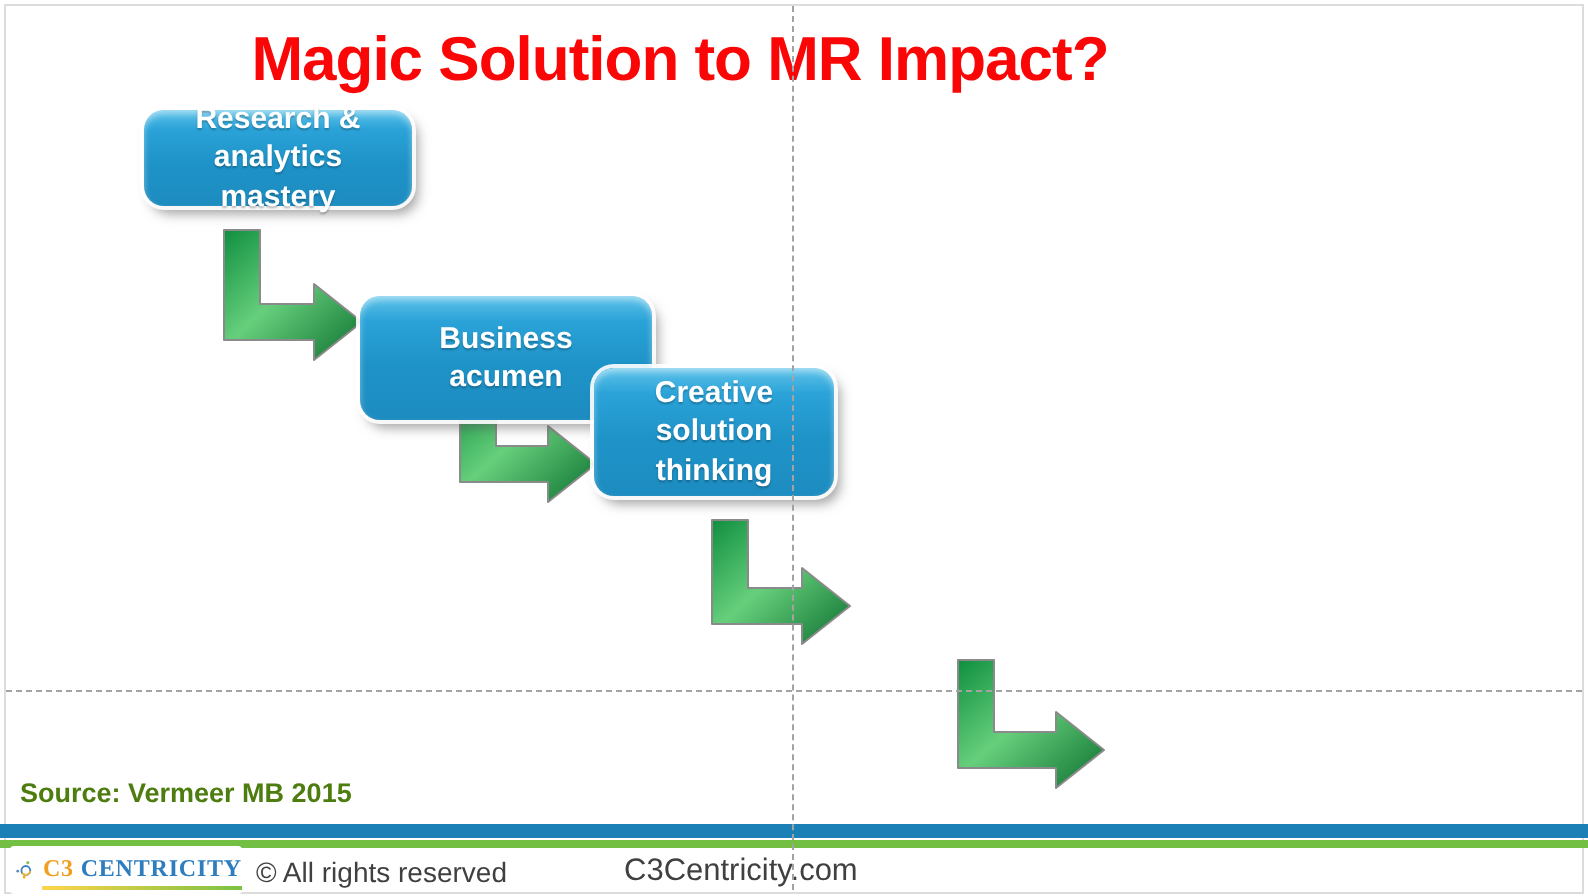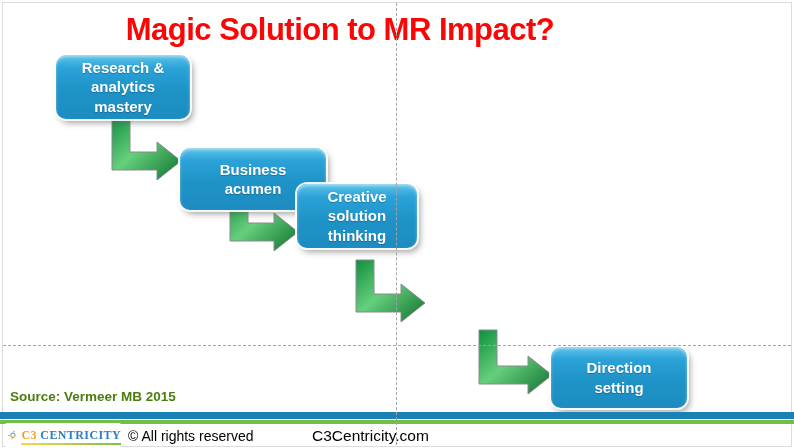--- a/index.html
+++ b/index.html
@@ -19,21 +19,21 @@
   .source-note{position:absolute;left:10px;top:389px;font-size:13.5px;font-weight:bold;color:#4d7c0f;z-index:12;}
   .bar-blue{position:absolute;left:0;top:412px;width:794px;height:7px;background:#1b80b6;z-index:14;}
   .bar-green{position:absolute;left:0;top:420px;width:794px;height:4px;background:#72bf44;z-index:14;}
   .logo-chip{position:absolute;left:5px;top:423px;width:116px;height:24px;background:#ffffff;z-index:16;
     display:flex;align-items:center;gap:4px;padding-left:3px;box-sizing:border-box;border-radius:2px;}
   .brand{display:inline-block;line-height:1;}
   .brand-text{font-size:12px;font-weight:bold;letter-spacing:0.4px;white-space:nowrap;font-family:Liberation Serif, serif;}
   .brand-c3{color:#f09f1f;}
   .brand-rest{color:#2e7dbe;}
   .brand-underline{height:2px;margin-top:1px;background:linear-gradient(90deg,#ffd54a,#7ac143);}
-  .footer-text{position:absolute;color:#000000;z-index:16;white-space:nowrap;}
+  .footer-text{position:absolute;color:#404040;z-index:16;white-space:nowrap;}
   .rights{left:128px;top:428px;font-size:14px;}
   .website{left:312px;top:427px;font-size:15.5px;}
   .email{left:497px;top:427px;font-size:15.5px;}
 </style>
 </head>
 <body>
 
 <div class="slide">
   <div class="frame"></div>
 
@@ -48,30 +48,28 @@
       </linearGradient>
     </defs>
     <g stroke="#8a8a8a" stroke-width="1" fill="url(#ag)" stroke-linejoin="round">
       <polygon points="112,115 112,170 157,170 157,180 181,161 157,142 157,152 130,152 130,115"></polygon>
       <polygon points="230,189 230,241 274,241 274,251 298,232 274,213 274,223 248,223 248,189"></polygon>
       <polygon points="356,260 356,312 401,312 401,322 425,303 401,284 401,294 374,294 374,260"></polygon>
       <polygon points="479,330 479,384 528,384 528,394 552,375 528,356 528,366 497,366 497,330"></polygon>
     </g>
   </svg>
 
-  <div class="step" style="left:56px;top:55px;width:134px;height:64px;">Research &amp;
+  <div class="step" style="left:72px;top:55px;width:134px;height:48px;">Research &amp;
 analytics
 mastery</div>
   <div class="step" style="left:180px;top:148px;width:146px;height:62px;">Business
 acumen</div>
   <div class="step" style="left:297px;top:184px;width:120px;height:64px;">Creative
 solution
 thinking</div>
-  <div class="step" style="left:551px;top:347px;width:136px;height:61px;">Direction
-setting</div>
 
   <div class="source-note">Source: Vermeer MB 2015</div>
 
   <div class="bar-blue"></div>
   <div class="bar-green"></div>
 
   <div class="logo-chip">
     <svg width="24" height="22" viewBox="0 0 24 22">
       <circle cx="2.2" cy="12.5" r="1.7" fill="#5b87b8"></circle>
       <circle cx="12.5" cy="11.5" r="5.6" fill="none" stroke="#3f7fc4" stroke-width="2.3"></circle>

